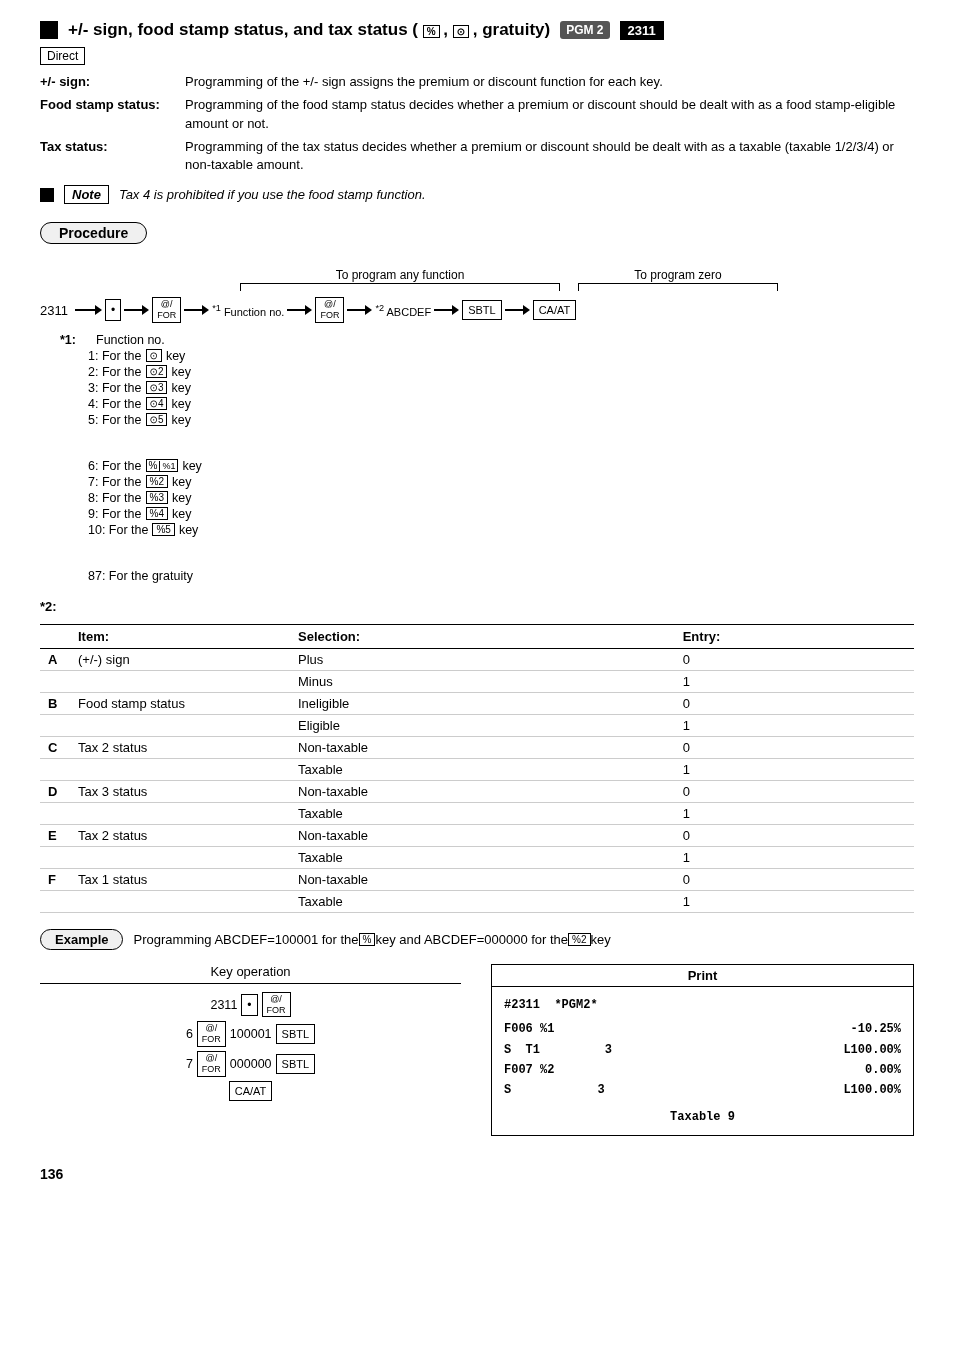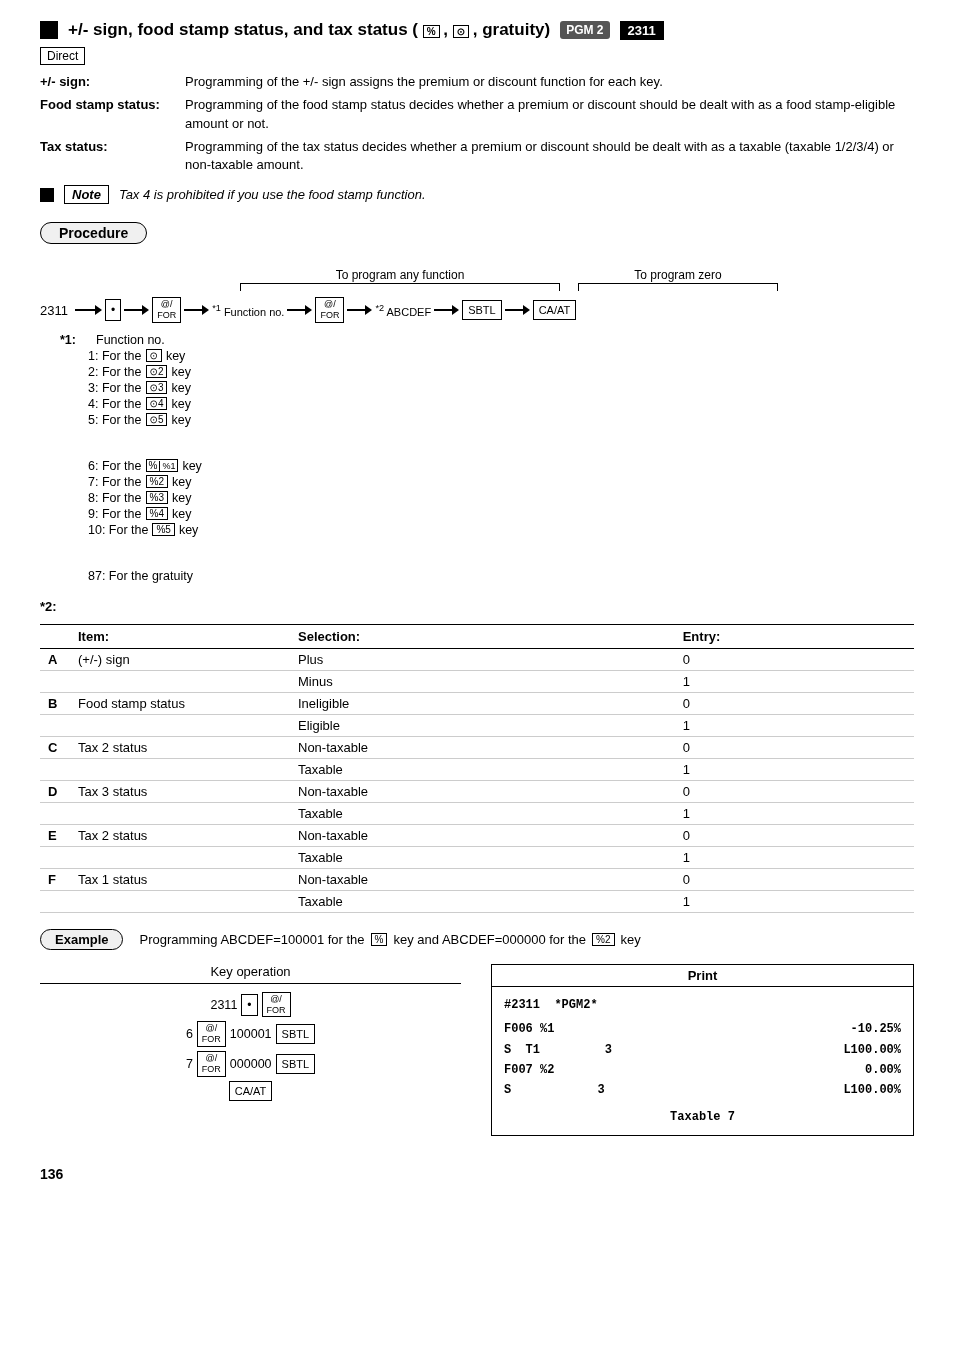--- a/index.html
+++ b/index.html
@@ -543,21 +543,21 @@
           <td style="font-weight: bold; width: 30px;"></td>
           <td style="width: 220px;"></td>
           <td>Taxable</td>
           <td>1</td>
         </tr>
       </tbody>
   </table>
 </div>
 
 <div class="example-section">
-  <div style="display:flex; align-items:center; flex-wrap:wrap; gap:6px;">
+  <div style="display:flex; align-items:center; flex-wrap:wrap; ">
     <span class="example-badge">Example</span>
     <span style="font-size:13px;">Programming ABCDEF=100001 for the</span>
     <span class="inline-key">%</span>
     <span style="font-size:13px;">key and ABCDEF=000000 for the</span>
     <span class="inline-key">%2</span>
     <span style="font-size:13px;">key</span>
   </div>
 
   <div class="two-col-bottom">
 
@@ -616,19 +616,19 @@
           <span>L100.00%</span>
         </div>
         <div class="print-row">
           <span><b>F</b>007 %2</span>
           <span>0.00%</span>
         </div>
         <div class="print-row">
           <span>S&nbsp;&nbsp;&nbsp;&nbsp;&nbsp;&nbsp;&nbsp;&nbsp;&nbsp;&nbsp;&nbsp;&nbsp;3</span>
           <span>L100.00%</span>
         </div>
-        <div class="taxable-label">Taxable 7</div>
+        <div class="taxable-label">Taxable 9</div>
       </div>
     </div>
   </div>
 </div>
 
 <div class="page-number">136</div>
 
 </body></html>

